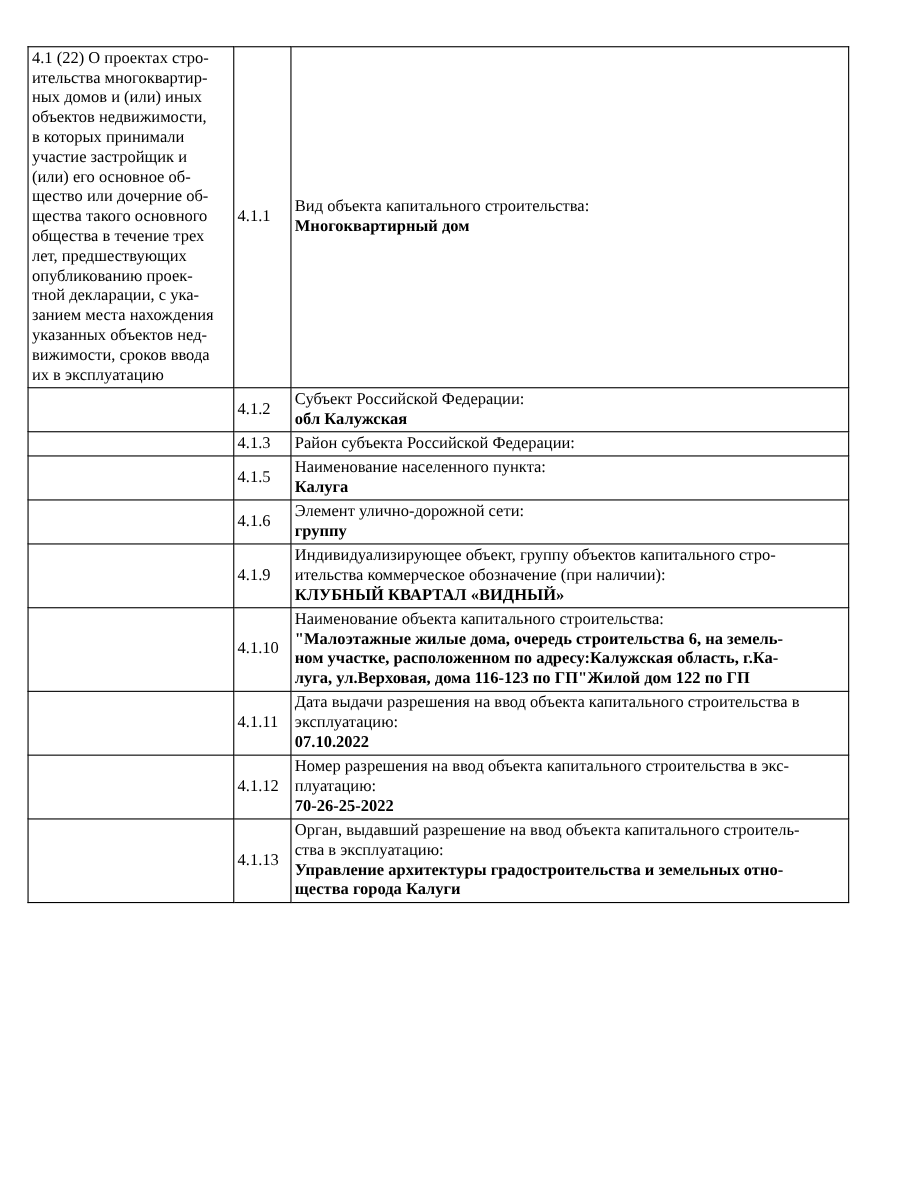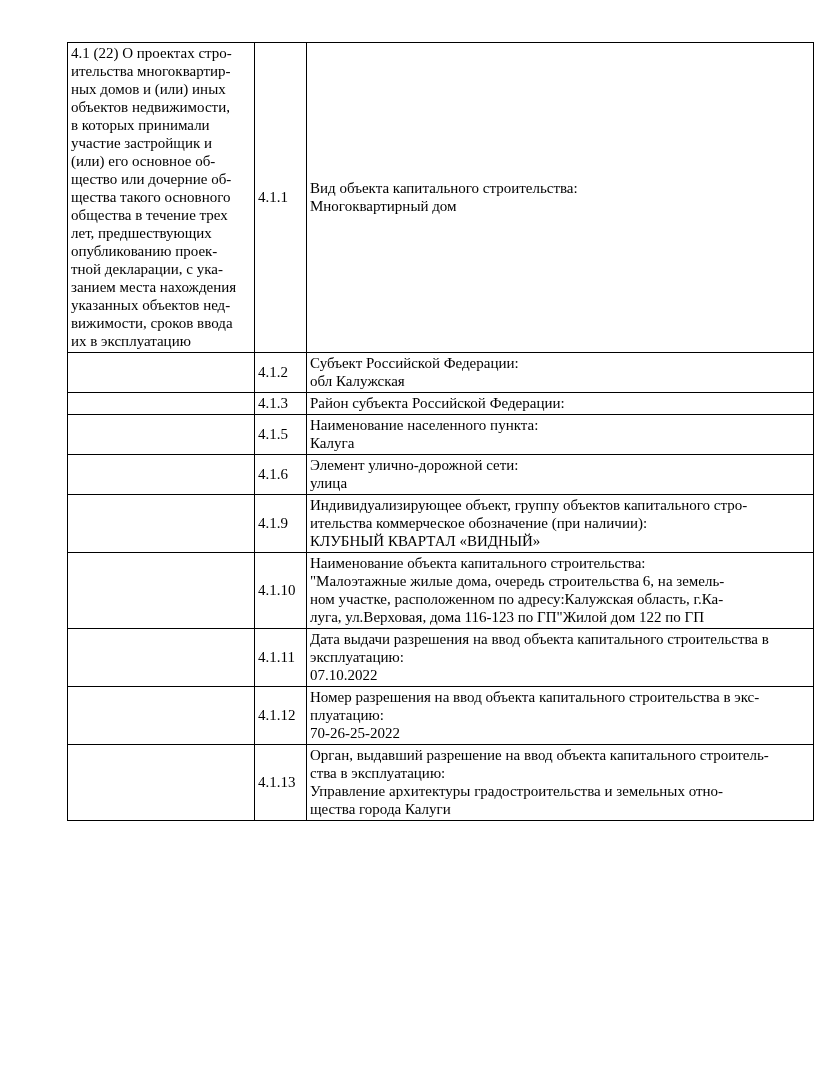--- a/index.html
+++ b/index.html
@@ -10,42 +10,42 @@
     background: #ffffff;
     color: #000000;
     font-family: "Liberation Serif", "DejaVu Serif", serif;
   }
   body {
     width: 835px;
     height: 1080px;
     overflow: hidden;
   }
   .page {
-    padding: 42px 44px 0 67px;
+    padding: 42px 44px 0 25px;
   }
   table.decl {
     border-collapse: collapse;
     table-layout: fixed;
     width: 746px;
   }
   col.c1 { width: 187px; }
   col.c2 { width: 52px; }
   col.c3 { width: 507px; }
   td {
     border: 1px solid #000000;
     padding: 1px 3px 2px 3px;
     font-size: 15px;
     line-height: 18px;
     vertical-align: middle;
   }
   td.section-cell {
     vertical-align: top;
   }
   .pre { white-space: pre-line; }
-  .bold { font-weight: normal; }
+  .bold { font-weight: bold; }
   .value-line { min-height: 0; }
 </style>
 </head>
 <body>
 
 <div class="page">
   <table class="decl">
     <colgroup>
       <col class="c1">
       <col class="c2">
@@ -98,21 +98,21 @@
     <td class="content-cell">
       <div class="label pre">Наименование населенного пункта:</div>
       <div class="value-line"><span class="plain"></span><span class="bold pre">Калуга</span></div>
     </td>
   </tr>
         <tr>
     <td class="section-cell pre"></td>
     <td class="num-cell">4.1.6</td>
     <td class="content-cell">
       <div class="label pre">Элемент улично-дорожной сети:</div>
-      <div class="value-line"><span class="plain"></span><span class="bold pre">улица</span></div>
+      <div class="value-line"><span class="plain"></span><span class="bold pre">группу</span></div>
     </td>
   </tr>
         <tr>
     <td class="section-cell pre"></td>
     <td class="num-cell">4.1.9</td>
     <td class="content-cell">
       <div class="label pre">Индивидуализирующее объект, группу объектов капитального стро-
 ительства коммерческое обозначение (при наличии):</div>
       <div class="value-line"><span class="plain"></span><span class="bold pre">КЛУБНЫЙ КВАРТАЛ «ВИДНЫЙ»</span></div>
     </td>

